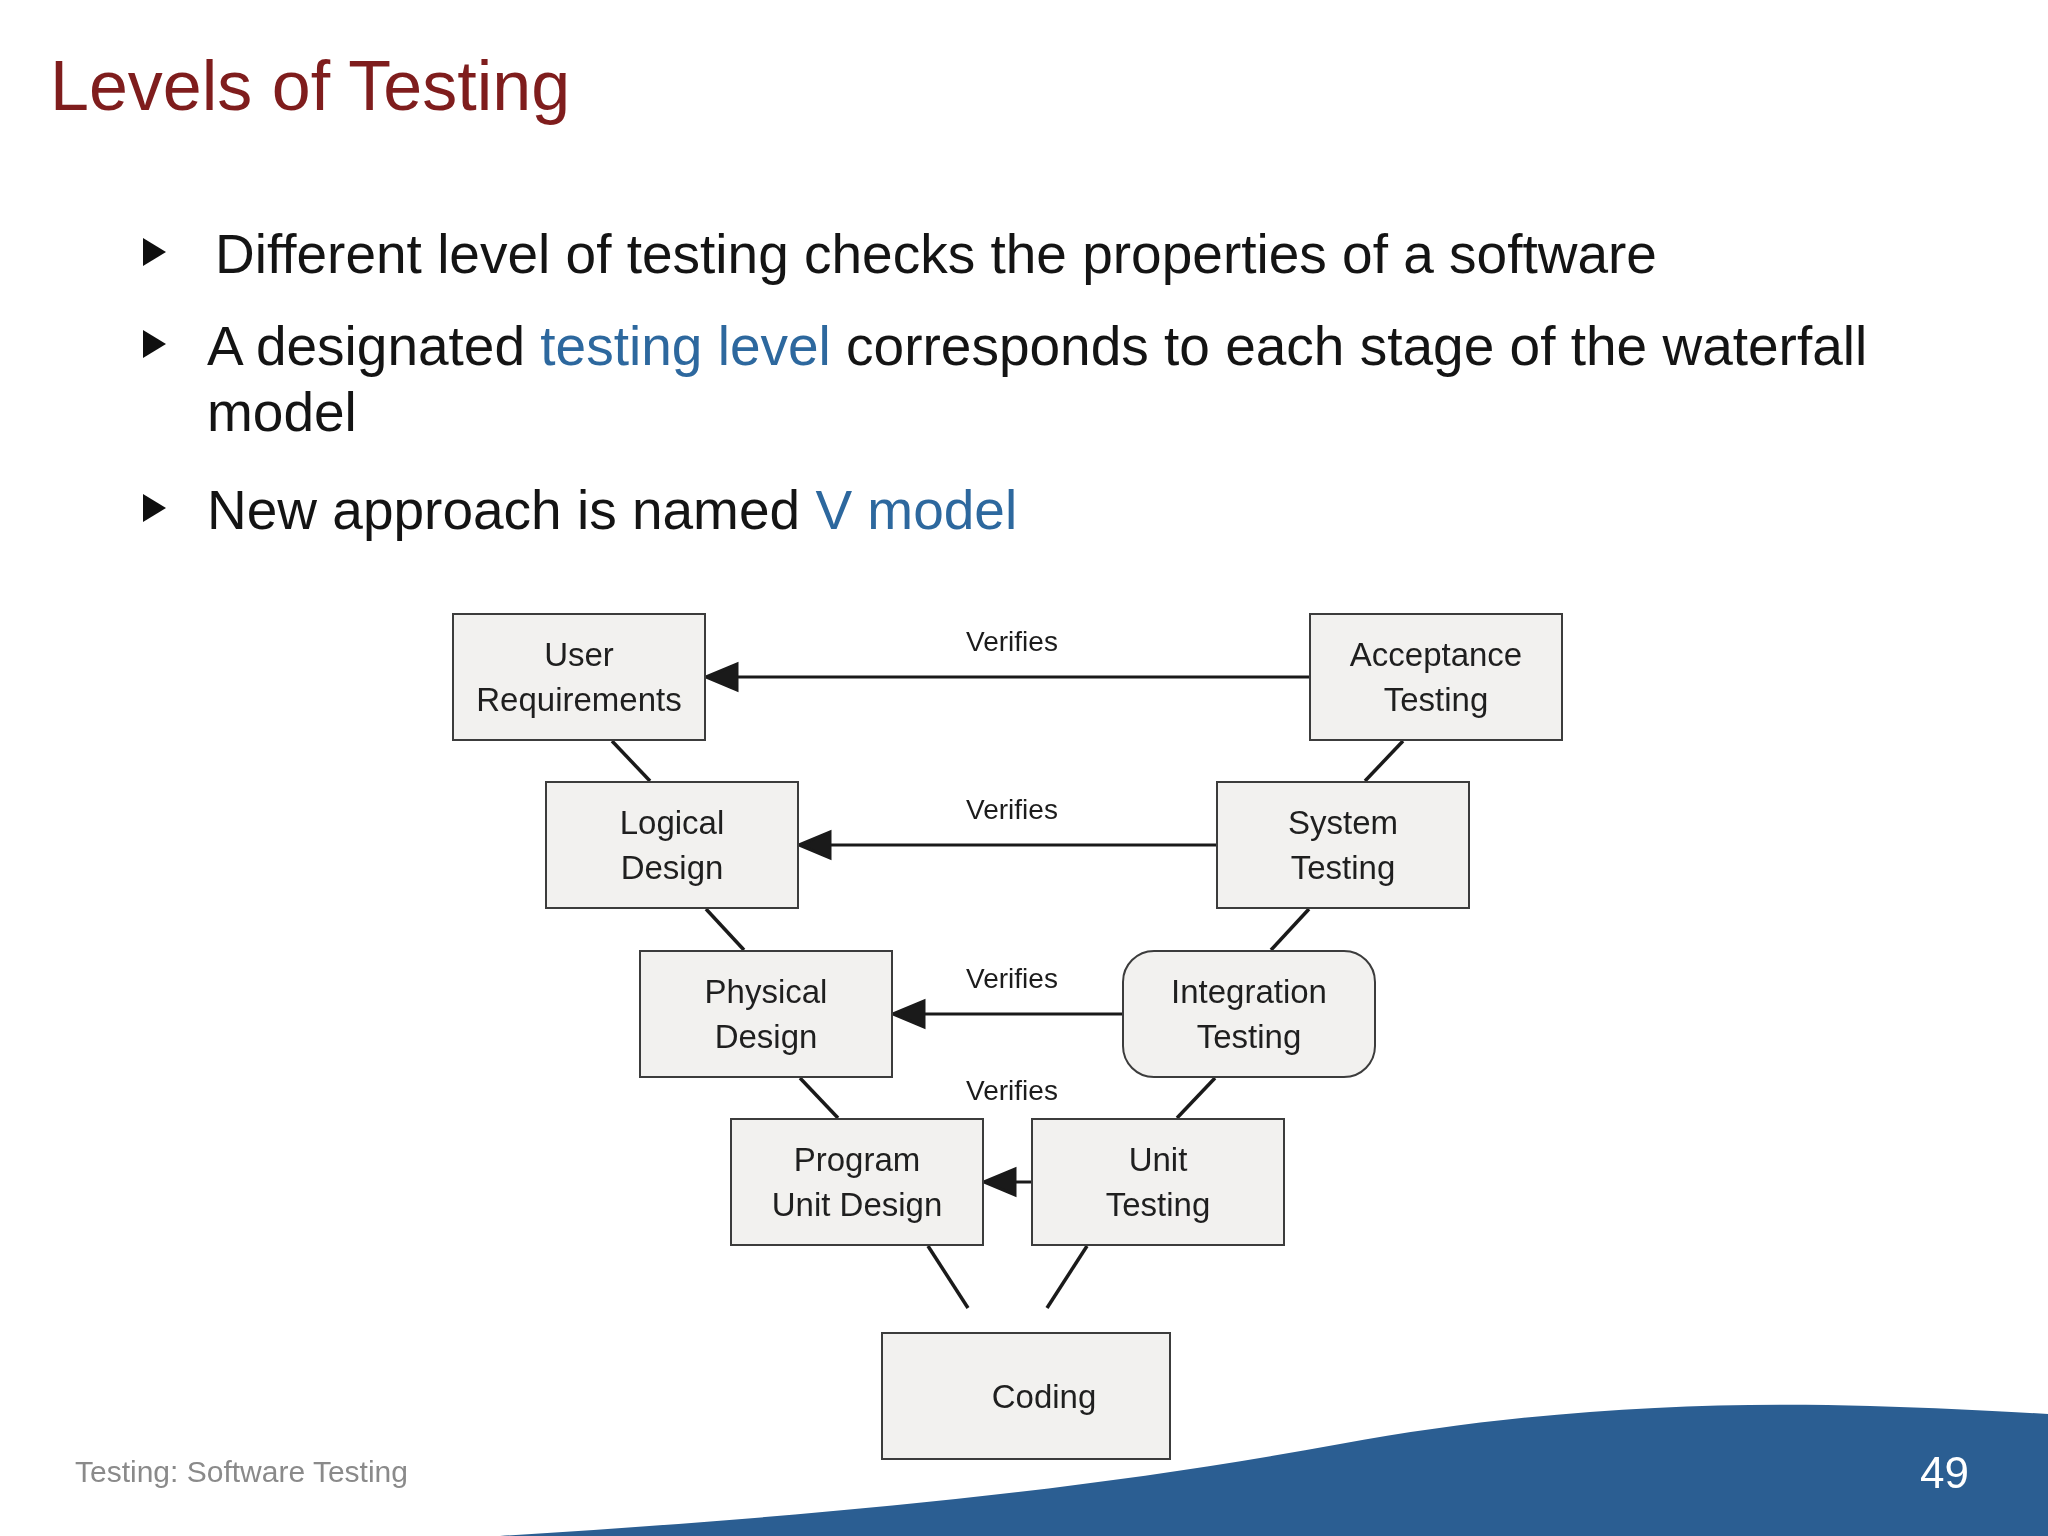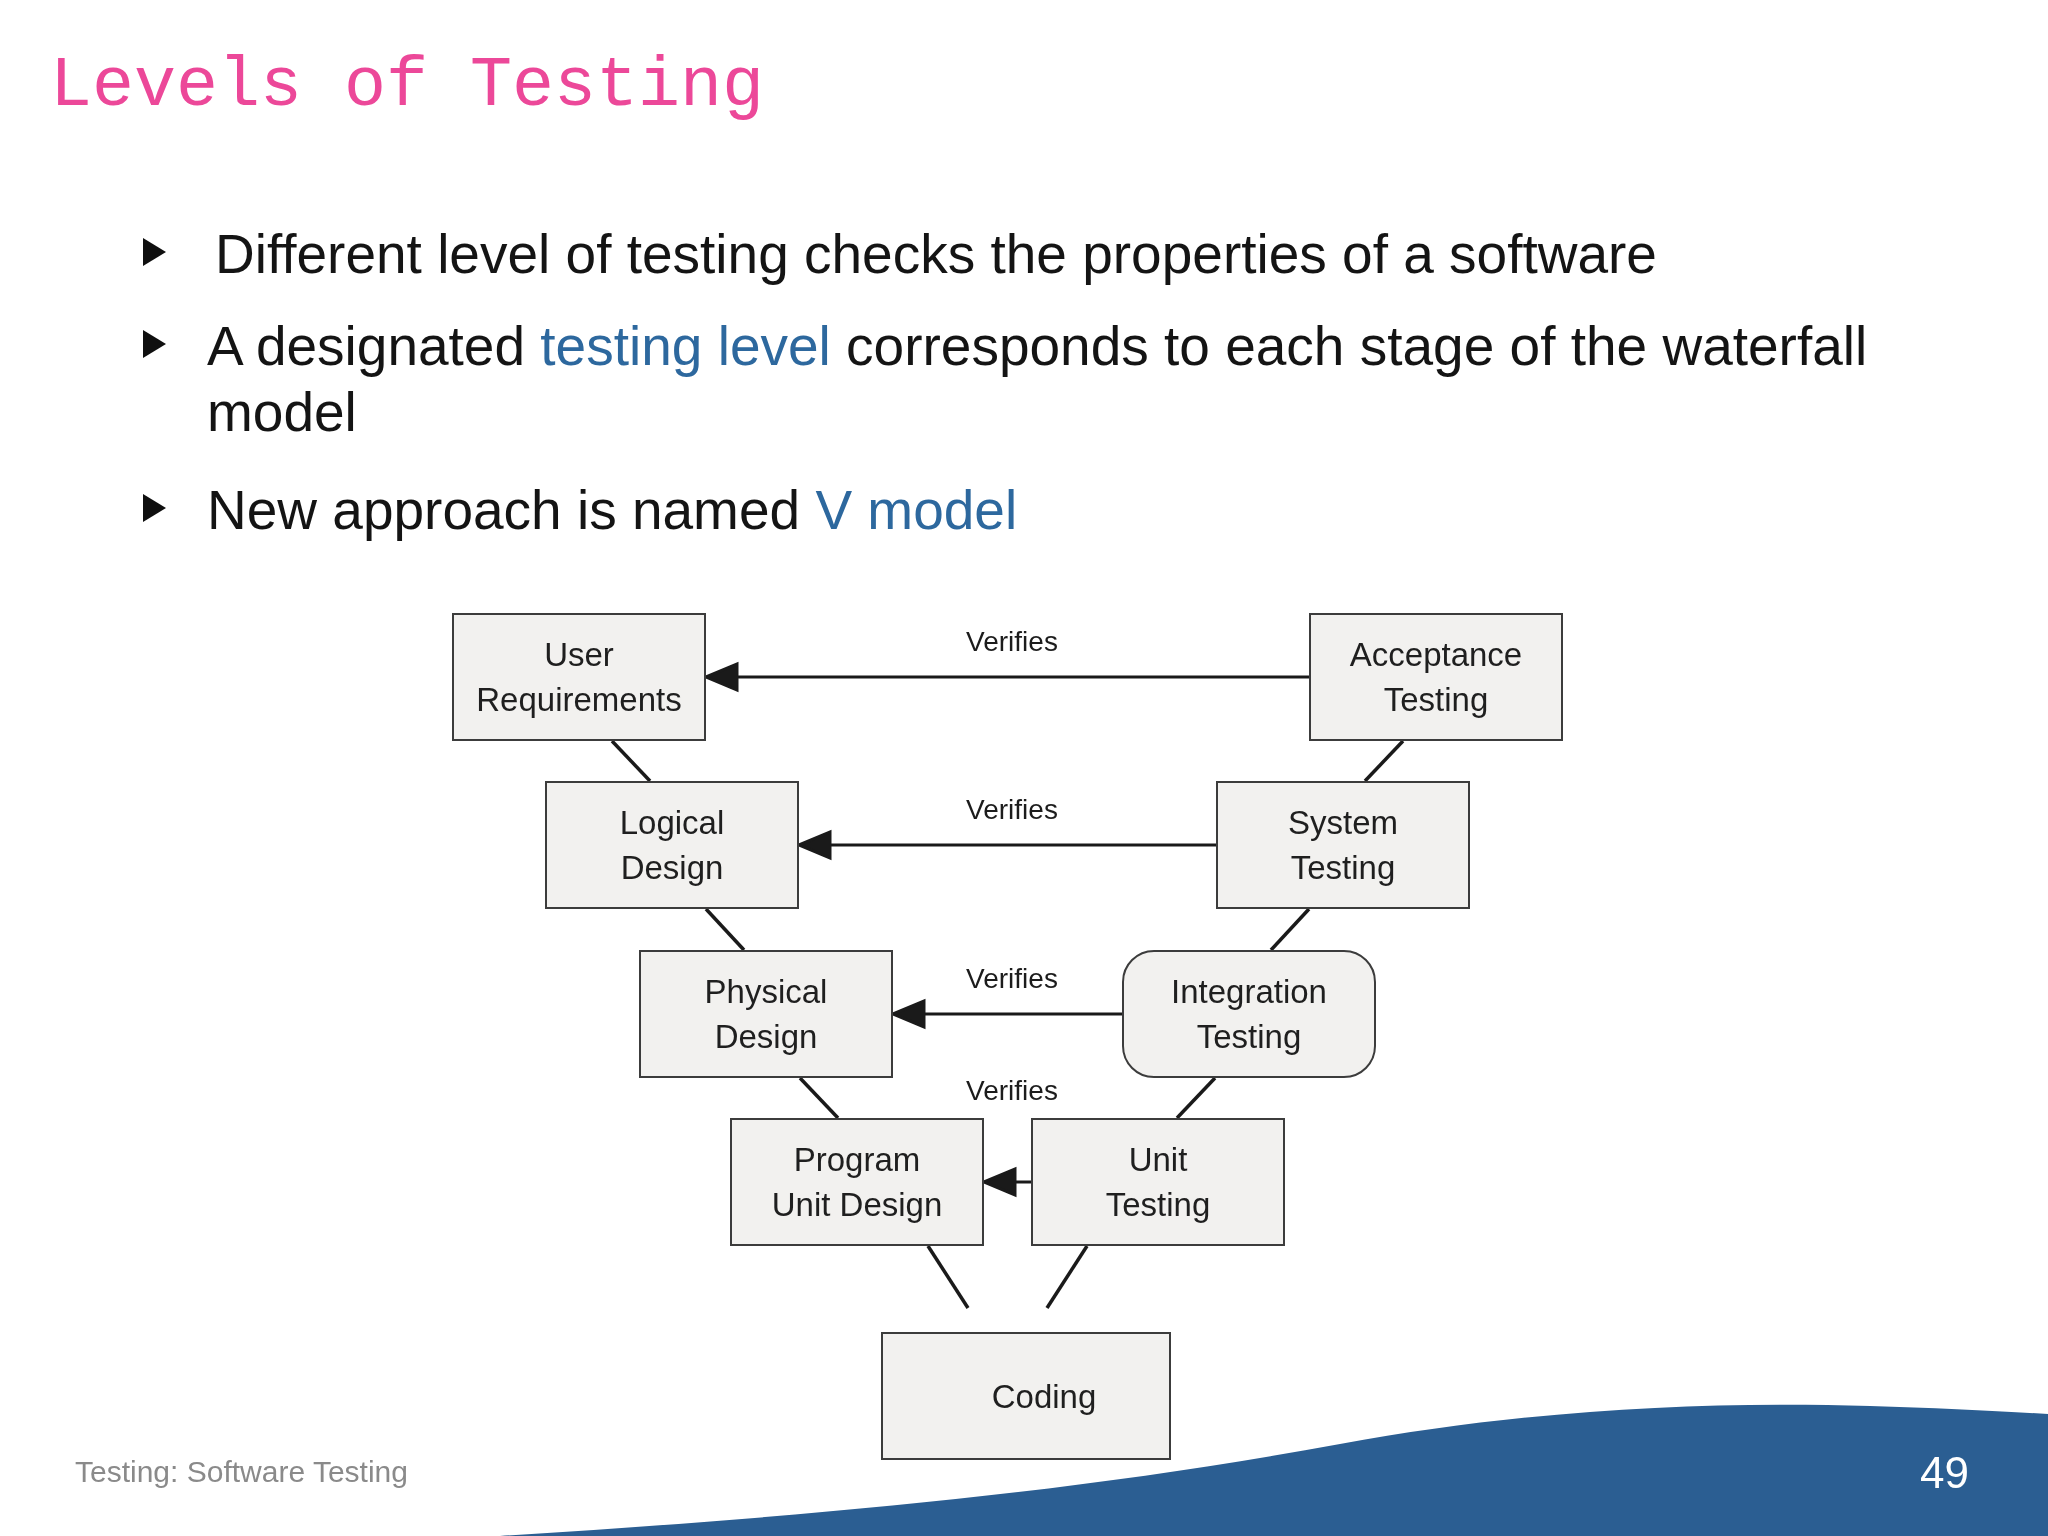--- a/index.html
+++ b/index.html
@@ -4,21 +4,21 @@
 <style>
   html,body { margin:0; padding:0; background:#ffffff; }
   .slide {
     position:relative; width:2048px; height:1536px; overflow:hidden;
     background:#ffffff;
     font-family:"Liberation Sans","DejaVu Sans",sans-serif;
     color:#111;
   }
   .title {
     position:absolute; left:50px; top:50px;
-    font-size:70px; line-height:1.05; color:#ec4899;font-family:Liberation Mono, monospace;
+    font-size:70px; line-height:1.05; color:#7f1d1d;
   }
   .bullets { position:absolute; left:143px; top:0; width:1764px; }
   .bullet-item { position:absolute; left:0; width:1700px; }
   .bullet-item .marker {
     position:absolute; left:0; width:0; height:0;
     border-left:23px solid #0f0f0f;
     border-top:14px solid transparent;
     border-bottom:14px solid transparent;
   }
   .bullet-item .btext {

